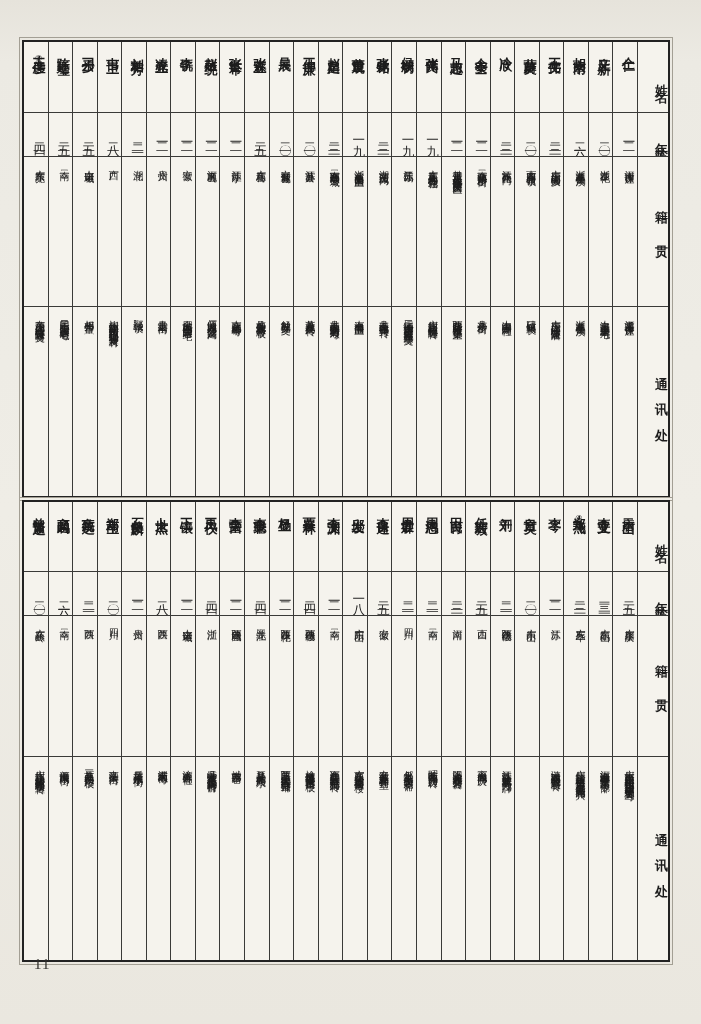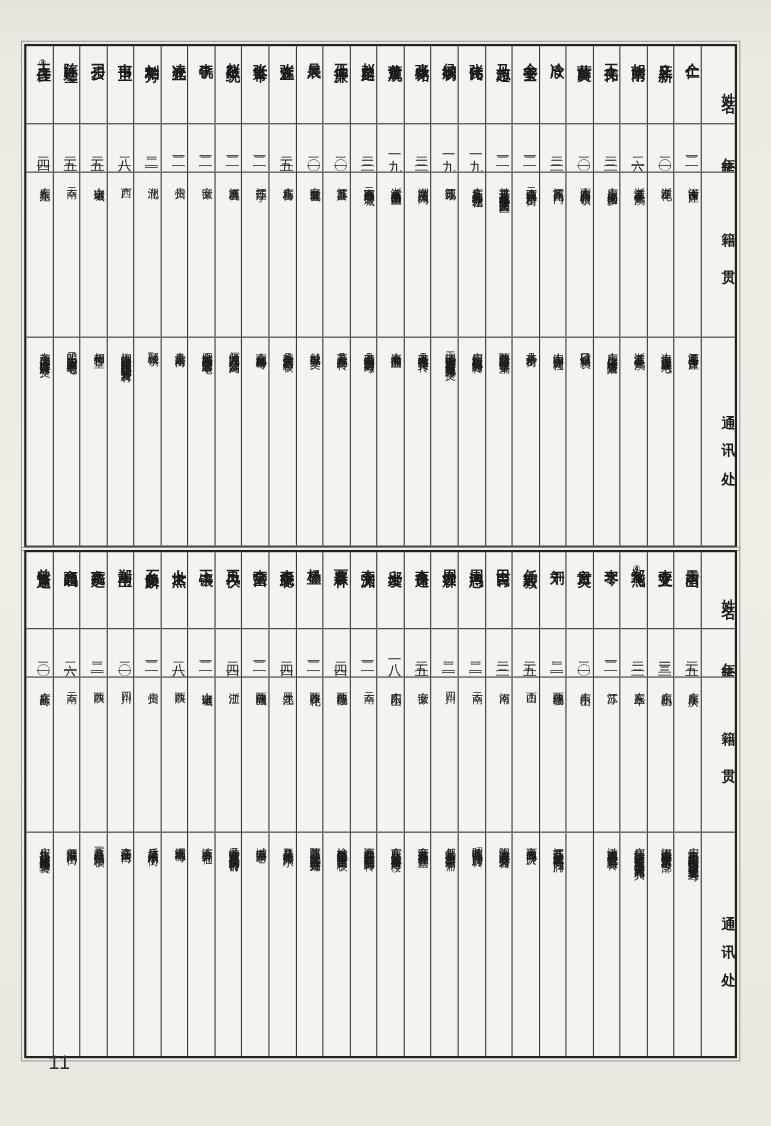--- a/index.html
+++ b/index.html
@@ -51,23 +51,23 @@
   .c-origin{height:var(--h-origin);font-size:10px;letter-spacing:1px;line-height:11.5px;}
   .c-addr{height:var(--h-addr);font-size:10px;letter-spacing:1px;line-height:11.5px;}
   .cell span{display:inline;}
   .mark{font-size:8.5px;letter-spacing:0;}
   .header-col .cell{font-weight:bold;font-size:13px;text-align:center;padding:6px 0 0 0;}
   .header-col .c-name{letter-spacing:6px;}
   .header-col .c-age{letter-spacing:4px;padding-top:4px;}
   .header-col .c-origin{font-size:13px;letter-spacing:34px;line-height:1;}
   .header-col .c-addr{font-size:13px;letter-spacing:26px;line-height:1;}
   .page-number{
-    position:absolute;left:44px;top:956px;
-    font-family:Liberation Sans, sans-serif;
-    font-size:18px;color:#2e2d2a;letter-spacing:1px;
+    position:absolute;left:34px;top:956px;
+    font-family:Liberation Serif, serif;
+    font-size:15px;color:#2e2d2a;letter-spacing:1px;
   }
 </style>
 </head>
 <body>
 
 <div class="page">
 
   <div class="table t0">
     <div class="col header-col">
       <div class="cell c-name"><span>姓名</span></div>

